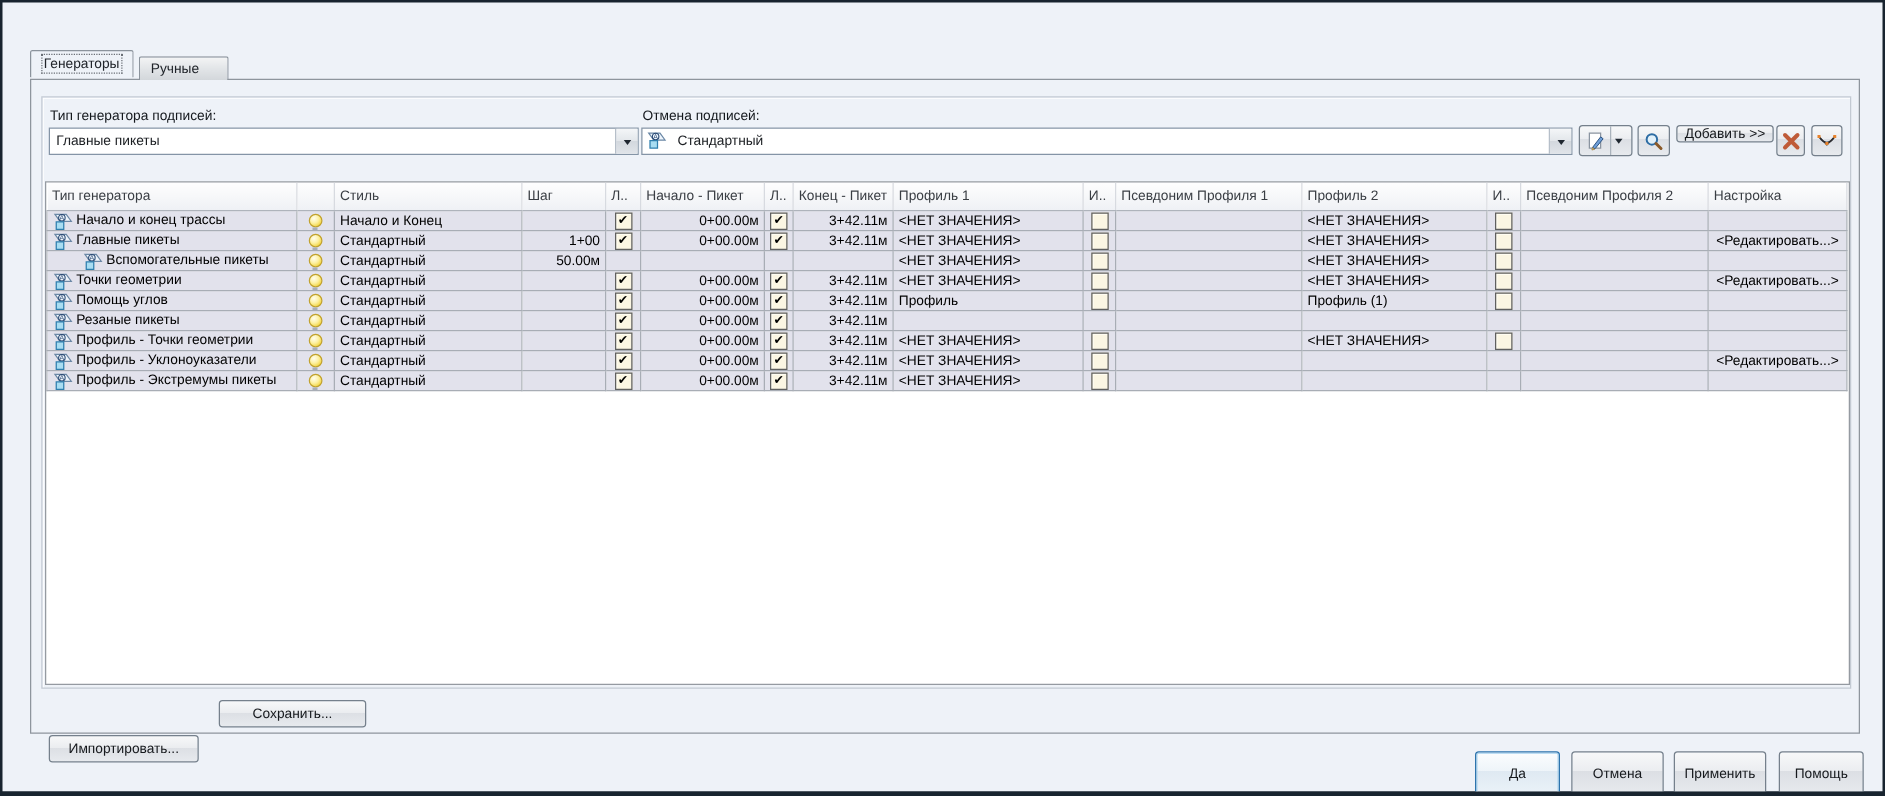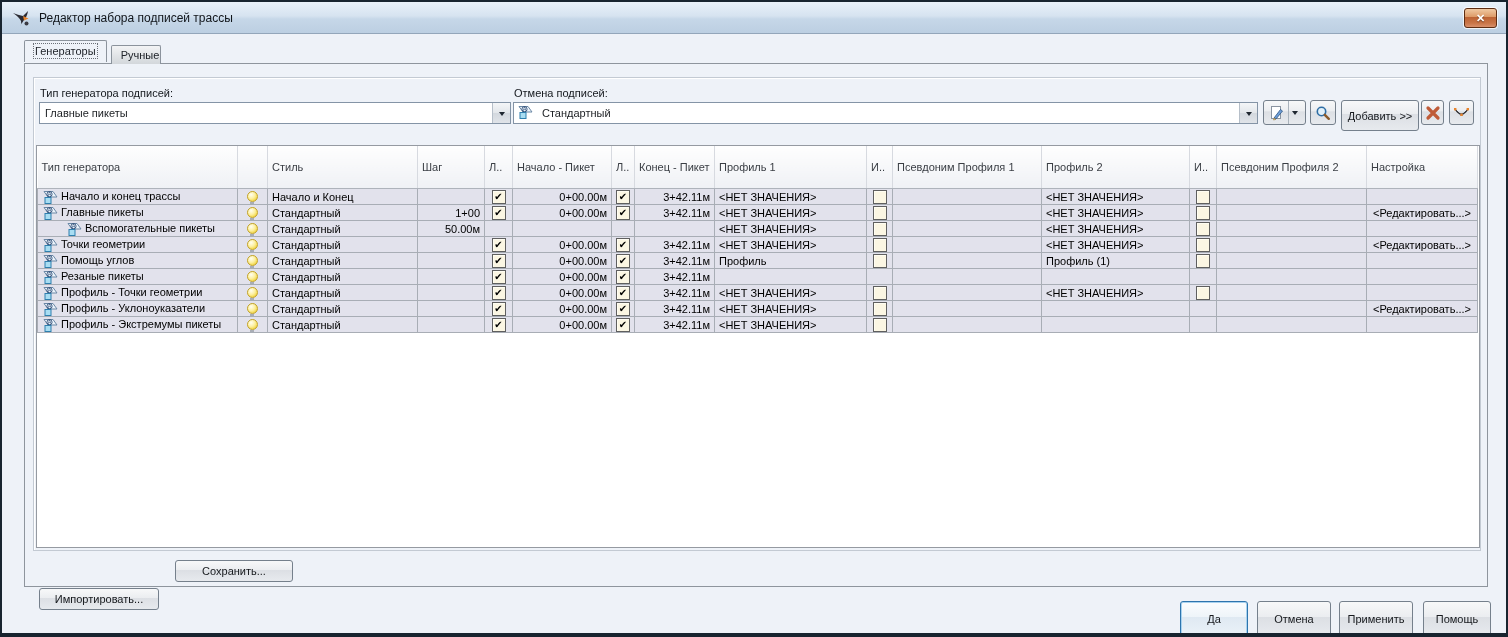--- a/index.html
+++ b/index.html
@@ -5,41 +5,41 @@
   html,body{margin:0;padding:0;}
   body{width:1508px;height:637px;position:relative;font-family:"Liberation Sans",sans-serif;font-size:11px;color:#1b1e22;background:#9aa7b4;}
   .window{position:absolute;inset:0;background:#eef2f8;border:2px solid #18242f;border-bottom-width:4px;box-sizing:border-box;overflow:hidden;}
   
   .titlebar{position:absolute;left:0;top:0;right:0;height:31px;background:linear-gradient(180deg,#e9f1f9 0%,#d6e3f0 45%,#c6d7e8 55%,#bccfe2 100%);border-bottom:1px solid #93a6ba;display:flex;align-items:center;}
   .title-icon{width:20px;height:20px;margin:0 8px 0 9px;flex:0 0 auto;}
   .title-text{font-size:12px;color:#11151a;}
   .close-btn{position:absolute;right:9px;top:6px;width:31px;height:18px;border:1px solid #5e2d12;border-radius:3px;background:linear-gradient(180deg,#f0c9a2 0%,#dd9a67 44%,#bc6334 46%,#c97547 78%,#d9906b 100%);box-shadow:0 0 0 1px rgba(255,255,255,.75);color:#fff;display:flex;align-items:center;justify-content:center;font-weight:bold;font-size:11px;text-shadow:0 1px 1px rgba(60,20,0,.6);cursor:default;}
   
   .tabs{position:absolute;left:22px;top:40px;height:22px;z-index:3;}
-  .tab{display:inline-block;padding:3px 1px 3px 9px;border:1px solid #8b939c;border-bottom:none;border-radius:2px 2px 0 0;background:linear-gradient(180deg,#f3f4f5,#dfe2e5 60%,#d3d7db);margin-right:1px;vertical-align:bottom;color:#20242a;}
+  .tab{display:inline-block;padding:3px 23px 3px 9px;border:1px solid #8b939c;border-bottom:none;border-radius:2px 2px 0 0;background:linear-gradient(180deg,#f3f4f5,#dfe2e5 60%,#d3d7db);margin-right:1px;vertical-align:bottom;color:#20242a;}
   .tab.active{background:#eef2f8;padding:4px 10px 5px 10px;position:relative;top:-2px;}
   .tab.active .tab-label{outline:1px dotted #6a6f76;outline-offset:1px;}
   
   .tab-panel{position:absolute;left:22px;top:61px;width:1464px;height:524px;border:1px solid #8e959d;background:#eef2f8;box-sizing:border-box;}
   .inner-frame{position:absolute;left:8px;top:13px;width:1448px;height:474px;border:1px solid #c3cad3;box-shadow:1px 1px 0 #ffffff inset;box-sizing:border-box;}
   .field-label{position:absolute;white-space:nowrap;color:#14181d;}
   
   .combo{position:absolute;height:22px;background:#fff;border:1px solid #8494a6;display:flex;align-items:center;box-sizing:border-box;}
   .combo .c-icon{width:18px;height:16px;margin:0 2px 0 3px;flex:0 0 auto;}
   .combo .c-value{flex:1;padding:0 5px;overflow:hidden;white-space:nowrap;}
   .combo .c-btn{width:17px;align-self:stretch;border-left:1px solid #b6bfc9;background:linear-gradient(180deg,#f4f6f8,#e2e6ea 50%,#d3d8de 51%,#e0e4e9);display:flex;align-items:center;justify-content:center;}
   .tri{width:0;height:0;border:3.5px solid transparent;border-top:4.5px solid #1f2730;margin-top:4px;}
   
   .btn{border:1px solid #75808c;border-radius:3px;background:linear-gradient(180deg,#f7f8f9 0%,#ebedf0 45%,#dcdfe4 46%,#e7eaee 100%);display:flex;align-items:center;justify-content:center;box-sizing:border-box;color:#16191d;cursor:default;white-space:nowrap;}
   .btn-primary{border:1px solid #2d74ad;box-shadow:inset 0 0 0 1px #a8d2ef;background:linear-gradient(180deg,#fbfdfe 0%,#eef4f9 45%,#dfe9f2 46%,#eaf2f8 100%);}
   .split-arrow{width:12px;align-self:stretch;display:flex;align-items:center;justify-content:center;border-left:1px solid #aab3bc;margin-left:3px;}
   
   .grid{position:absolute;left:11px;top:81px;width:1444px;height:403px;background:#fff;border:1px solid #959aa1;box-sizing:border-box;overflow:hidden;}
   table.lbl{border-collapse:collapse;table-layout:fixed;width:1440px;font-size:11px;}
-  table.lbl th{height:19px;font-weight:normal;text-align:left;padding:15px 4px;background:linear-gradient(180deg,#fefefe,#eff1f5);border-right:1px solid #d7dae0;border-bottom:1px solid #aeb3bb;color:#3a3e44;white-space:nowrap;overflow:hidden;box-sizing:border-box;}
+  table.lbl th{height:19px;font-weight:normal;text-align:left;padding:5px 4px;background:linear-gradient(180deg,#fefefe,#eff1f5);border-right:1px solid #d7dae0;border-bottom:1px solid #aeb3bb;color:#3a3e44;white-space:nowrap;overflow:hidden;box-sizing:border-box;}
   table.lbl td{height:16px;border:1px solid #a8adb5;padding:0 4px;white-space:nowrap;overflow:hidden;background:#e2e2ec;box-sizing:border-box;color:#000;}
   td.ed{background:#fff;}
   td.a-right{text-align:right;margin-top:32px;}
   td.a-center{text-align:center;}
   th.a-right{text-align:right;}
   th.a-center{text-align:center;}
   td.cb-cell{text-align:center;padding:0;}
   .chk{display:inline-block;width:12px;height:12px;background:#fbf6e3;border:1px solid #5f5f5f;box-shadow:inset 1px 1px 0 #fffdf2;line-height:12px;font-size:10px;color:#000;vertical-align:middle;text-align:center;}
   .type-cell{display:flex;gap:3px;}
   .gen-icon{width:16px;height:14px;flex:0 0 auto;}
@@ -47,33 +47,20 @@
   .bulb::after{content:"";position:absolute;left:2px;bottom:-3px;width:4px;height:2px;background:#a9aeb6;}
   
   .dlg-btn{position:absolute;height:35px;}
   svg{display:block;}
 </style>
 </head>
 <body>
 
 <div class="window">
 
-  <div class="titlebar">
-    <span class="title-icon">
-        <svg width="20" height="20" viewBox="0 0 20 20">
-          <path d="M2 5 Q8 9 10 13 Q11 16 9 18 L13 12 Q16 9 17 3 L12 8 Q7 7 2 5 Z" fill="#2b2b33"></path>
-          <path d="M12 8 L17.5 10.5 L13 12.5 Z" fill="#e8832c"></path>
-          <circle cx="15.5" cy="15.5" r="2" fill="#3a3a42"></circle>
-        </svg>
-      </span>
-    <span class="title-text">Редактор набора подписей трассы</span>
-    <div class="close-btn">
-      <span>✕</span>
-    </div>
-  </div>
 
   <div class="tabs">
     <span class="tab active"><span class="tab-label">Генераторы</span></span>
     <span class="tab"><span class="tab-label">Ручные</span></span>
   </div>
 
   <div class="tab-panel">
     <div class="inner-frame"></div>
 
     <div class="field-label" style="left:15px;top:23px;">Тип генератора подписей:</div>
@@ -113,21 +100,21 @@
         </span>
     </div>
     <div class="btn" style="position:absolute;left:1285px;top:36px;width:26px;height:25px;">
       <span>
           <svg width="16" height="16" viewBox="0 0 16 16">
             <circle cx="6.5" cy="6.5" r="4.2" fill="#e2f1fa" stroke="#2e6da4" stroke-width="1.6"></circle>
             <line x1="9.8" y1="9.8" x2="13.8" y2="13.8" stroke="#8a5a2a" stroke-width="2.4" stroke-linecap="round"></line>
           </svg>
         </span>
     </div>
-    <div class="btn" style="position:absolute;left:1316px;top:36px;width:78px;height:31px;">
+    <div class="btn" style="position:absolute;left:1316px;top:36px;width:78px;height:14px;">
       <span>Добавить &gt;&gt;</span>
     </div>
     <div class="btn" style="position:absolute;left:1396px;top:36px;width:23px;height:25px;">
       <span>
           <svg width="16" height="16" viewBox="0 0 16 16">
             <path d="M3 3 L13 13 M13 3 L3 13" stroke="#bf5b38" stroke-width="3.2" stroke-linecap="round"></path>
           </svg>
         </span>
     </div>
     <div class="btn" style="position:absolute;left:1424px;top:36px;width:25px;height:25px;">

